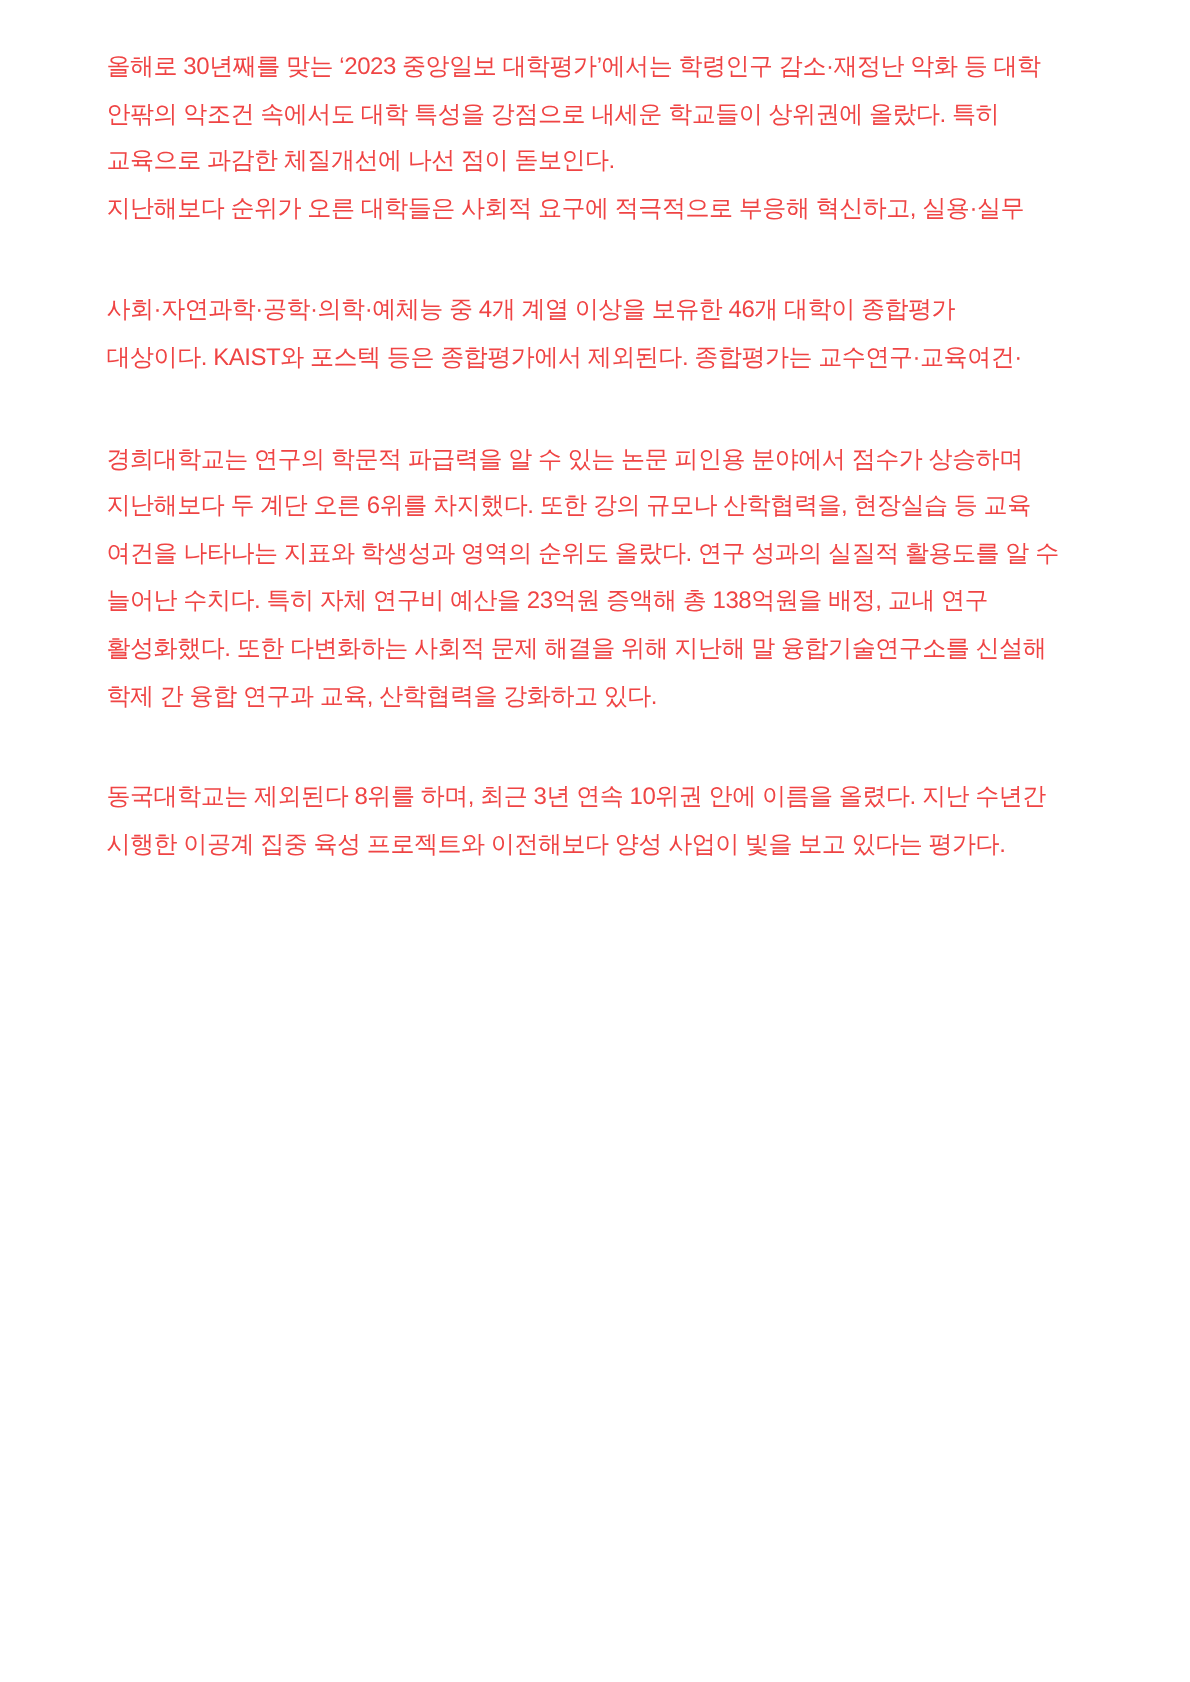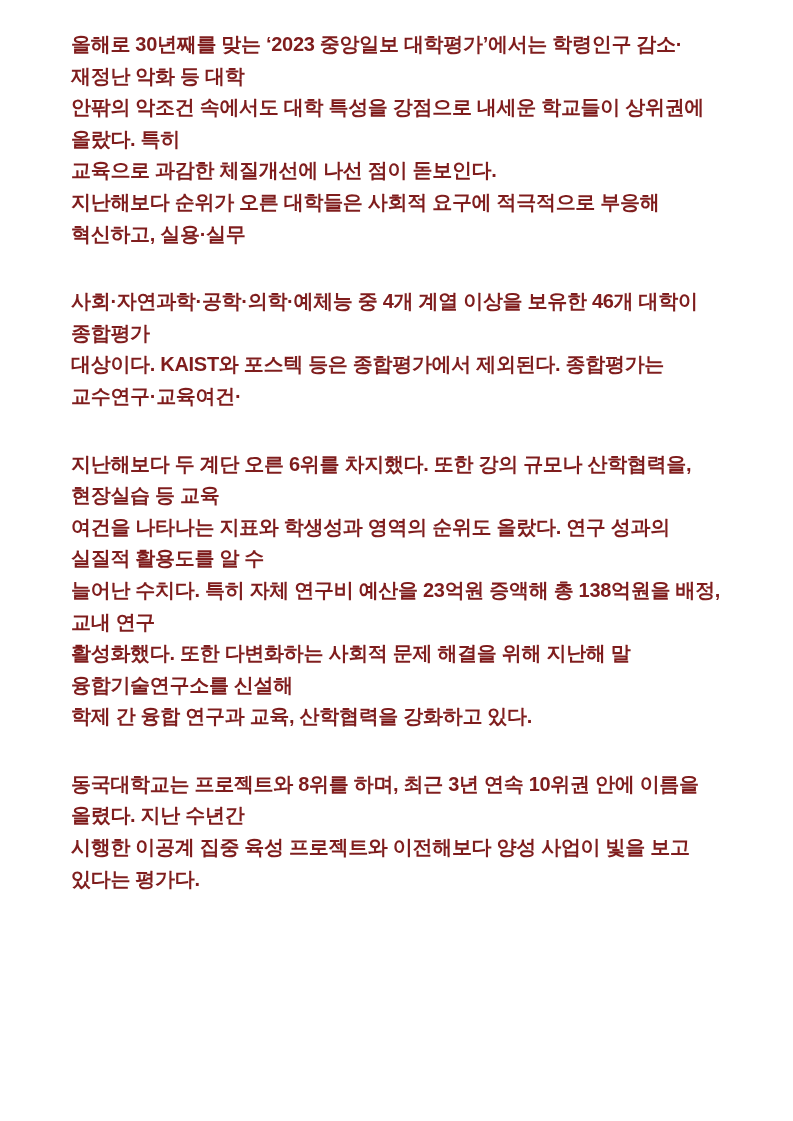--- a/index.html
+++ b/index.html
@@ -16,26 +16,25 @@
   .page {
     box-sizing: border-box;
     width: 793px;
     height: 1121px;
     background: #ffffff;
     padding: 29px 66px 0 71px;
   }
   .article-body p {
     margin: 0 0 36px 0;
     padding: 0;
-    font-size: 20px;
+    font-size: 16px;
     line-height: 31.6px;
     letter-spacing: -0.3px;
-    color: #7f1d1d;
+    color: #ef4444;
     word-break: keep-all;
-    font-weight: bold;
   }
   .article-body .line {
     display: block;
     white-space: normal;
   }
 </style>
 </head>
 <body>
 
 <div class="page">
@@ -44,24 +43,25 @@
         <span class="line">올해로 30년째를 맞는 ‘2023 중앙일보 대학평가’에서는 학령인구 감소·재정난 악화 등 대학</span>
         <span class="line">안팎의 악조건 속에서도 대학 특성을 강점으로 내세운 학교들이 상위권에 올랐다. 특히</span>
         <span class="line">교육으로 과감한 체질개선에 나선 점이 돋보인다.</span>
         <span class="line">지난해보다 순위가 오른 대학들은 사회적 요구에 적극적으로 부응해 혁신하고, 실용·실무</span>
       </p>
       <p>
         <span class="line">사회·자연과학·공학·의학·예체능 중 4개 계열 이상을 보유한 46개 대학이 종합평가</span>
         <span class="line">대상이다. KAIST와 포스텍 등은 종합평가에서 제외된다. 종합평가는 교수연구·교육여건·</span>
       </p>
       <p>
+        <span class="line">경희대학교는 연구의 학문적 파급력을 알 수 있는 논문 피인용 분야에서 점수가 상승하며</span>
         <span class="line">지난해보다 두 계단 오른 6위를 차지했다. 또한 강의 규모나 산학협력을, 현장실습 등 교육</span>
         <span class="line">여건을 나타나는 지표와 학생성과 영역의 순위도 올랐다. 연구 성과의 실질적 활용도를 알 수</span>
         <span class="line">늘어난 수치다. 특히 자체 연구비 예산을 23억원 증액해 총 138억원을 배정, 교내 연구</span>
         <span class="line">활성화했다. 또한 다변화하는 사회적 문제 해결을 위해 지난해 말 융합기술연구소를 신설해</span>
         <span class="line">학제 간 융합 연구과 교육, 산학협력을 강화하고 있다.</span>
       </p>
       <p>
-        <span class="line">동국대학교는 프로젝트와 8위를 하며, 최근 3년 연속 10위권 안에 이름을 올렸다. 지난 수년간</span>
+        <span class="line">동국대학교는 제외된다 8위를 하며, 최근 3년 연속 10위권 안에 이름을 올렸다. 지난 수년간</span>
         <span class="line">시행한 이공계 집중 육성 프로젝트와 이전해보다 양성 사업이 빛을 보고 있다는 평가다.</span>
       </p>
     </div>
 </div>
 
 </body></html>

